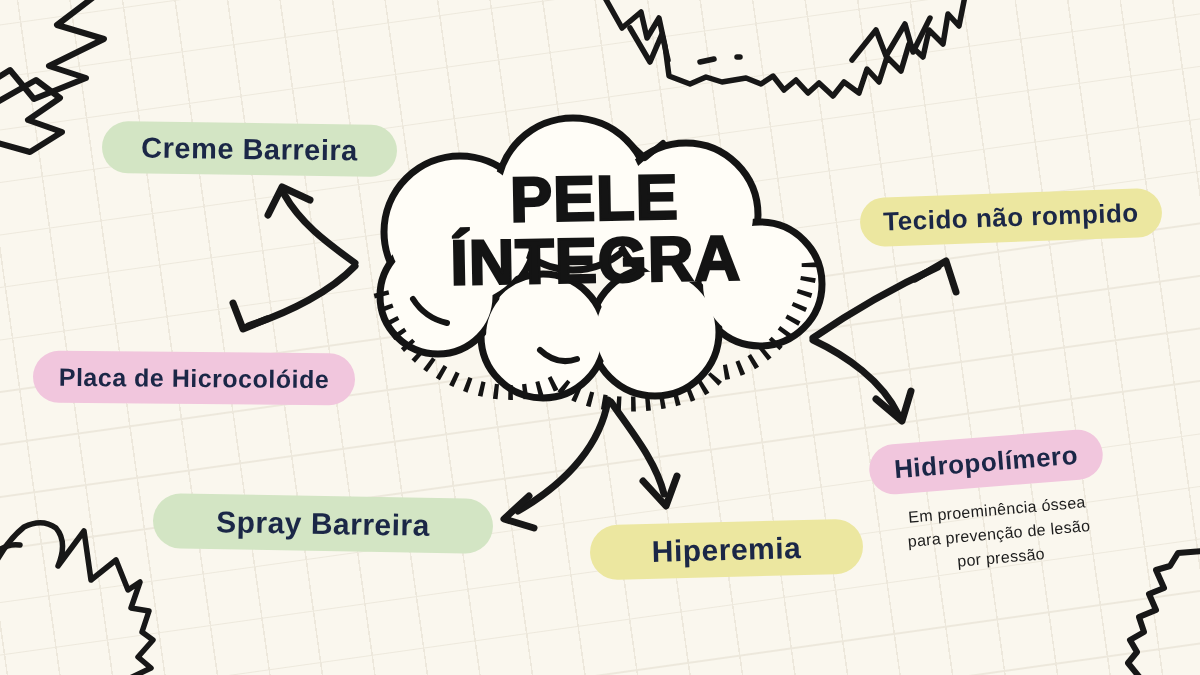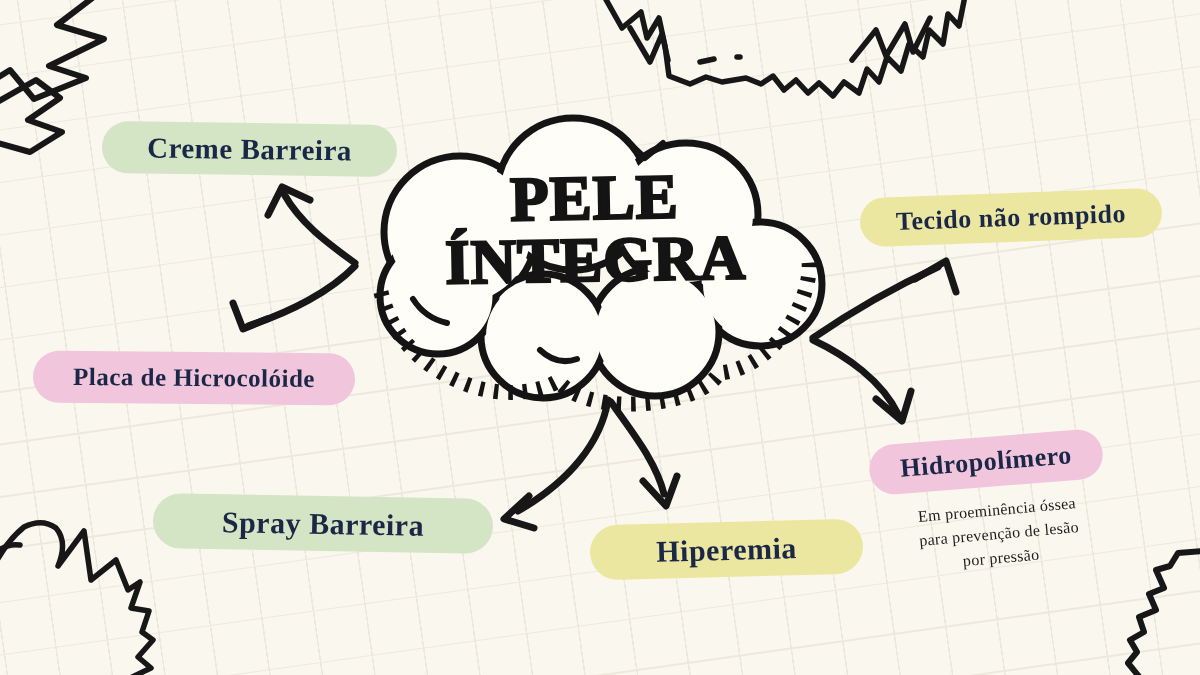--- a/index.html
+++ b/index.html
@@ -1,19 +1,19 @@
 <!DOCTYPE html>
 <html><head>
 <meta charset="utf-8">
 <style>
   html,body{margin:0;padding:0;}
   .stage{
     position:relative;width:1200px;height:675px;overflow:hidden;
     background:#faf7ee;
-    font-family:Liberation Serif, serif;
+    font-family:Liberation Sans, sans-serif;
   }
   .grid{
     position:absolute;left:-20%;top:-25%;width:145%;height:155%;
     transform:rotate(-8deg);
     background-image:
       repeating-linear-gradient(0deg,#e9e4d7 0,#e9e4d7 1.5px,transparent 1.5px,transparent 52px),
       repeating-linear-gradient(90deg,#e9e4d7 0,#e9e4d7 1.5px,transparent 1.5px,transparent 52px);
     opacity:.75;
   }
   svg.art{position:absolute;left:0;top:0;width:1200px;height:675px;}

